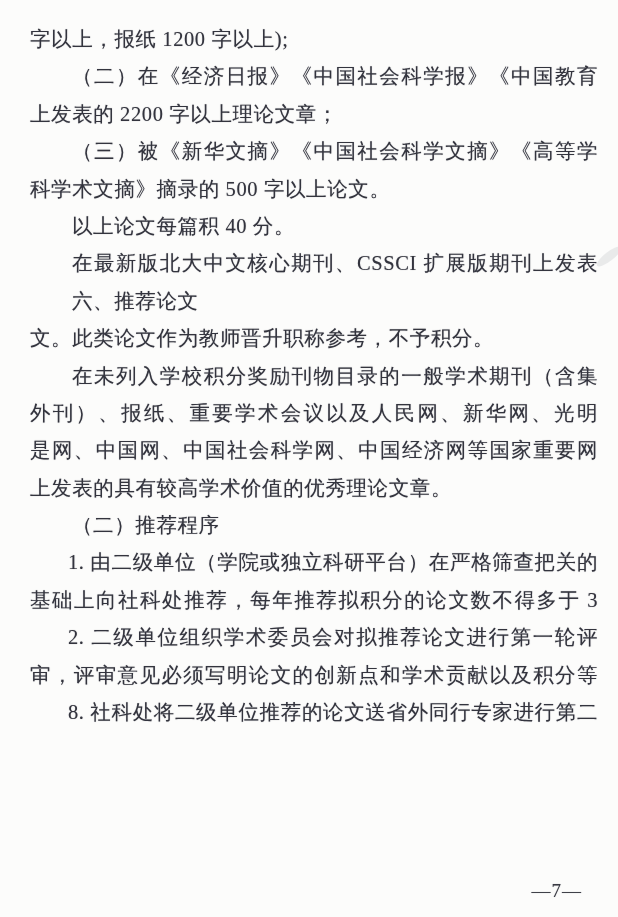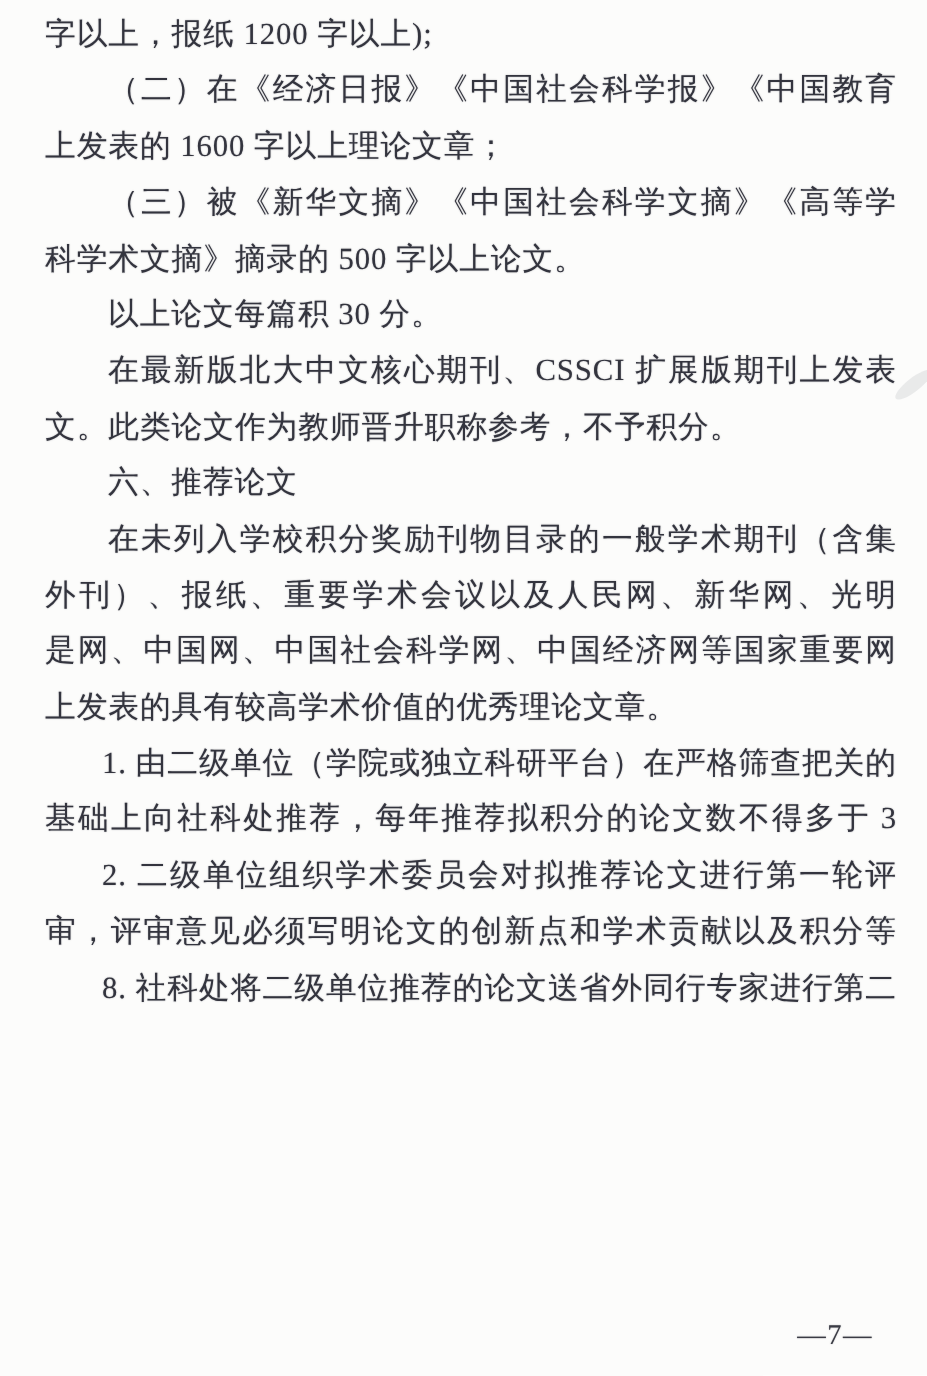--- a/index.html
+++ b/index.html
@@ -12,21 +12,21 @@
     width: 618px;
     height: 917px;
     background: #fcfcfb;
     overflow: hidden;
     font-family: "Liberation Serif", "DejaVu Serif", serif;
     color: #33343e;
   }
   .content {
     position: absolute;
     left: 30px;
-    top: 5px;
+    top: 21px;
     width: 568px;
   }
   .line {
     box-sizing: border-box;
     width: 100%;
     height: 37.4px;
     line-height: 37.4px;
     font-size: 20.5px;
     letter-spacing: 0.6px;
     white-space: nowrap;
@@ -61,31 +61,32 @@
     opacity: 0.55;
   }
 </style>
 </head>
 <body>
 
 <div class="doc-page">
   <div class="content">
       <div class="line">字以上，报纸 1200 字以上);</div>
       <div class="line para fill">（二）在《经济日报》《中国社会科学报》《中国教育报》</div>
-      <div class="line">上发表的 1600 字以上理论文章；</div>
+      <div class="line">上发表的 2200 字以上理论文章；</div>
       <div class="line para fill">（三）被《新华文摘》《中国社会科学文摘》《高等学校文</div>
       <div class="line">科学术文摘》摘录的 500 字以上论文。</div>
-      <div class="line para">以上论文每篇积 30 分。</div>
+      <div class="line para">以上论文每篇积 40 分。</div>
       <div class="line para fill">在最新版北大中文核心期刊、CSSCI 扩展版期刊上发表的论</div>
+      <div class="line para">六、推荐论文</div>
       <div class="line">文。此类论文作为教师晋升职称参考，不予积分。</div>
-      <div class="line para">六、推荐论文</div>
       <div class="line para fill">在未列入学校积分奖励刊物目录的一般学术期刊（含集刊、</div>
       <div class="line fill">外刊）、报纸、重要学术会议以及人民网、新华网、光明网、求</div>
       <div class="line fill">是网、中国网、中国社会科学网、中国经济网等国家重要网站</div>
       <div class="line">上发表的具有较高学术价值的优秀理论文章。</div>
+      <div class="line para">（二）推荐程序</div>
       <div class="line num fill">1. 由二级单位（学院或独立科研平台）在严格筛查把关的</div>
       <div class="line fill">基础上向社科处推荐，每年推荐拟积分的论文数不得多于 3 篇。</div>
       <div class="line num fill">2. 二级单位组织学术委员会对拟推荐论文进行第一轮评</div>
       <div class="line fill">审，评审意见必须写明论文的创新点和学术贡献以及积分等级</div>
       <div class="line num fill">8. 社科处将二级单位推荐的论文送省外同行专家进行第二</div>
     </div>
   <div class="scan-smudge"></div>
   <div class="page-number">—7—</div>
 </div>
 

